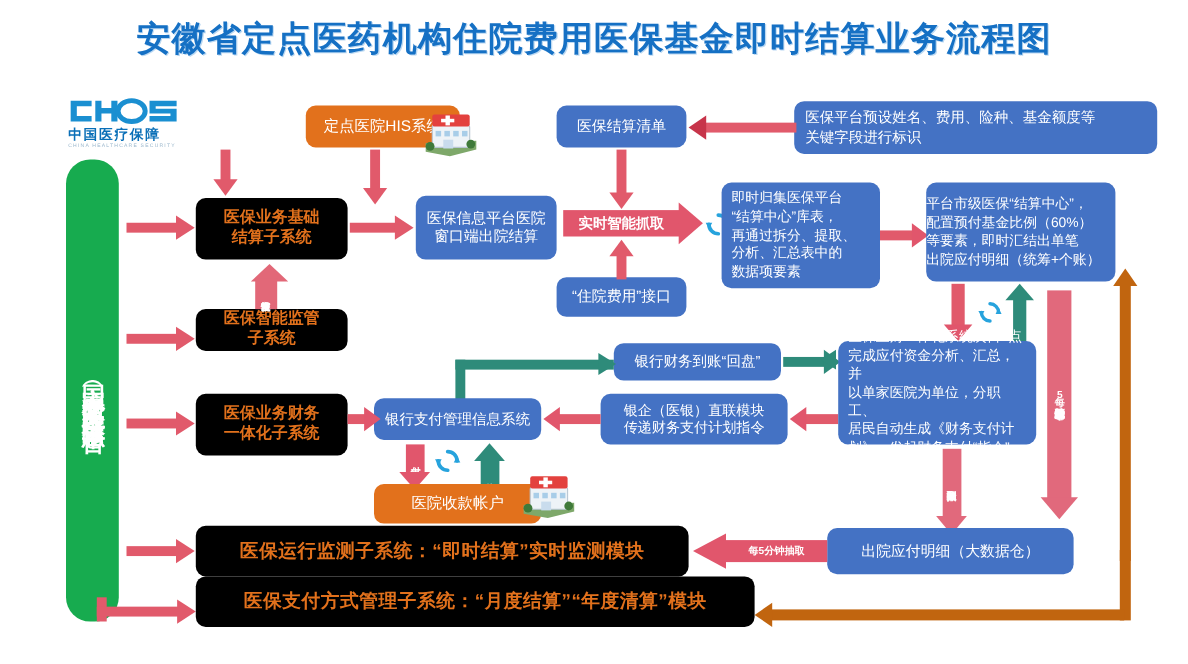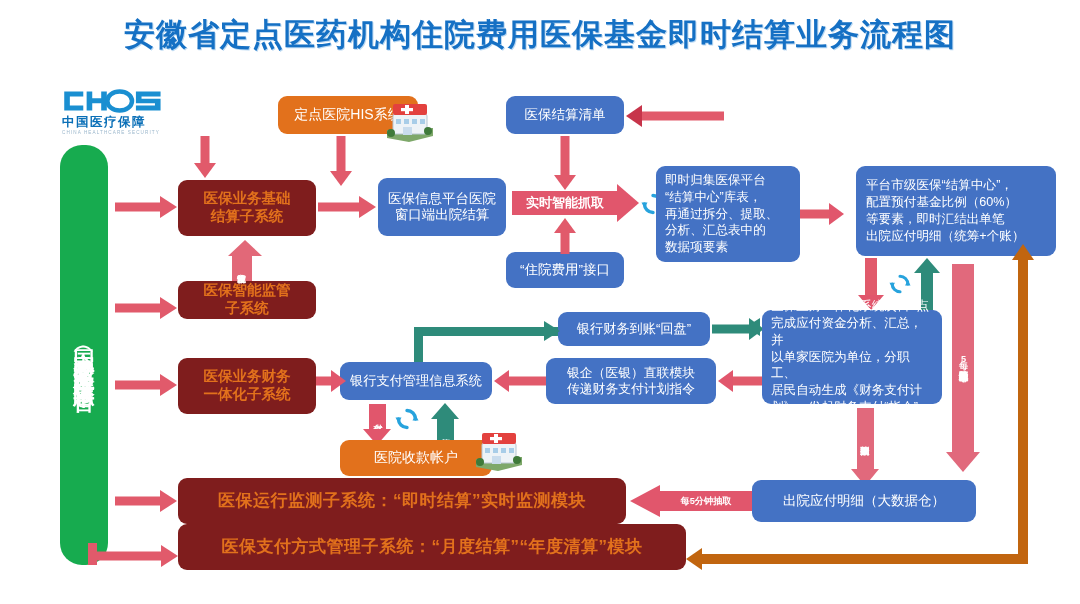--- a/index.html
+++ b/index.html
@@ -36,21 +36,21 @@
 
   
   .box {
     position: absolute;
     display: flex; align-items: center; justify-content: center;
     text-align: center;
     border-radius: 9px;
     line-height: 1.22;
     white-space: pre-line;
   }
-  .box.green   { background: #7f1d1d; color: #e2711c; font-weight: bold; }
+  .box.green   { background: #000000; color: #e2711c; font-weight: bold; }
   .box.blue    { background: #4472c4; color: #ffffff; }
   .box.orange  { background: #e2711c; color: #ffffff; }
 
   
   .sidebar {
     position: absolute; left: 60px; top: 145px;
     width: 48px; height: 420px;
     background: #17ab4f; border-radius: 22px;
     color: #ffffff; font-weight: bold; font-size: 21px;
     display: flex; align-items: center; justify-content: center;
@@ -213,38 +213,40 @@
        border-top:19px solid transparent; border-bottom:19px solid transparent;
        border-left:22px solid #e1566c;"></div>
 
   <svg class="refresh" style="left:641px; top:192px;" width="24" height="24" viewBox="0 0 24 24">
     <path d="M12 3.5 A8.5 8.5 0 0 1 20.5 12" fill="none" stroke="#27a3dd" stroke-width="3.4" stroke-linecap="round"></path>
     <path d="M12 20.5 A8.5 8.5 0 0 1 3.5 12" fill="none" stroke="#27a3dd" stroke-width="3.4" stroke-linecap="round"></path>
     <polygon points="20.5,8 23.5,13.5 17.5,13.5" fill="#27a3dd"></polygon>
     <polygon points="3.5,16 0.5,10.5 6.5,10.5" fill="#27a3dd"></polygon>
   </svg>
 
+  <div class="box blue" style="left:722px; top:92px; width:330px; height:48px; font-size:13.2px; text-align:left; justify-content:flex-start; padding:0 10px; line-height:1.35;">医保平台预设姓名、费用、险种、基金额度等
+关键字段进行标识</div>
 
   <div class="arrow ar-l c-red" style="left:626px; top:105px; width:98px; height:22px;">
     <div class="shaft" style="width:84px;"></div>
     <div class="head" style="border-right:16px solid #c7344a;"></div>
   </div>
 
   <div class="box blue" style="left:656px; top:166px; width:144px; height:96px; font-size:12.6px; text-align:left; justify-content:flex-start; padding:8px 9px; line-height:1.32;">即时归集医保平台
 “结算中心”库表，
 再通过拆分、提取、
 分析、汇总表中的
 数据项要素</div>
 
   <div class="arrow ar-r c-red" style="left:800px; top:203px; width:44px; height:22px;">
     <div class="shaft" style="width:30px;"></div>
     <div class="head" style="border-left:15px solid #e1566c;"></div>
   </div>
 
-  <div class="box blue" style="left:842px; top:166px; width:200px; height:90px; font-size:12.6px; text-align:left; justify-content:flex-start; padding:0 10px; line-height:1.35;margin-left:14px;">平台市级医保“结算中心”，
+  <div class="box blue" style="left:842px; top:166px; width:172px; height:90px; font-size:12.6px; text-align:left; justify-content:flex-start; padding:0 0; line-height:1.35;">平台市级医保“结算中心”，
 配置预付基金比例（60%）
 等要素，即时汇结出单笔
 出院应付明细（统筹+个账）</div>
 
   <div class="arrow ar-d c-red" style="left:860px; top:258px; width:22px; height:52px;">
     <div class="shaft" style="height:38px; width:12px;"></div>
     <div class="head" style="border-top:15px solid #e1566c; border-left:13px solid transparent; border-right:13px solid transparent;"></div>
   </div>
   <svg class="refresh" style="left:889px; top:273px;" width="22" height="22" viewBox="0 0 24 24">
     <path d="M12 3.5 A8.5 8.5 0 0 1 20.5 12" fill="none" stroke="#27a3dd" stroke-width="3.4" stroke-linecap="round"></path>

